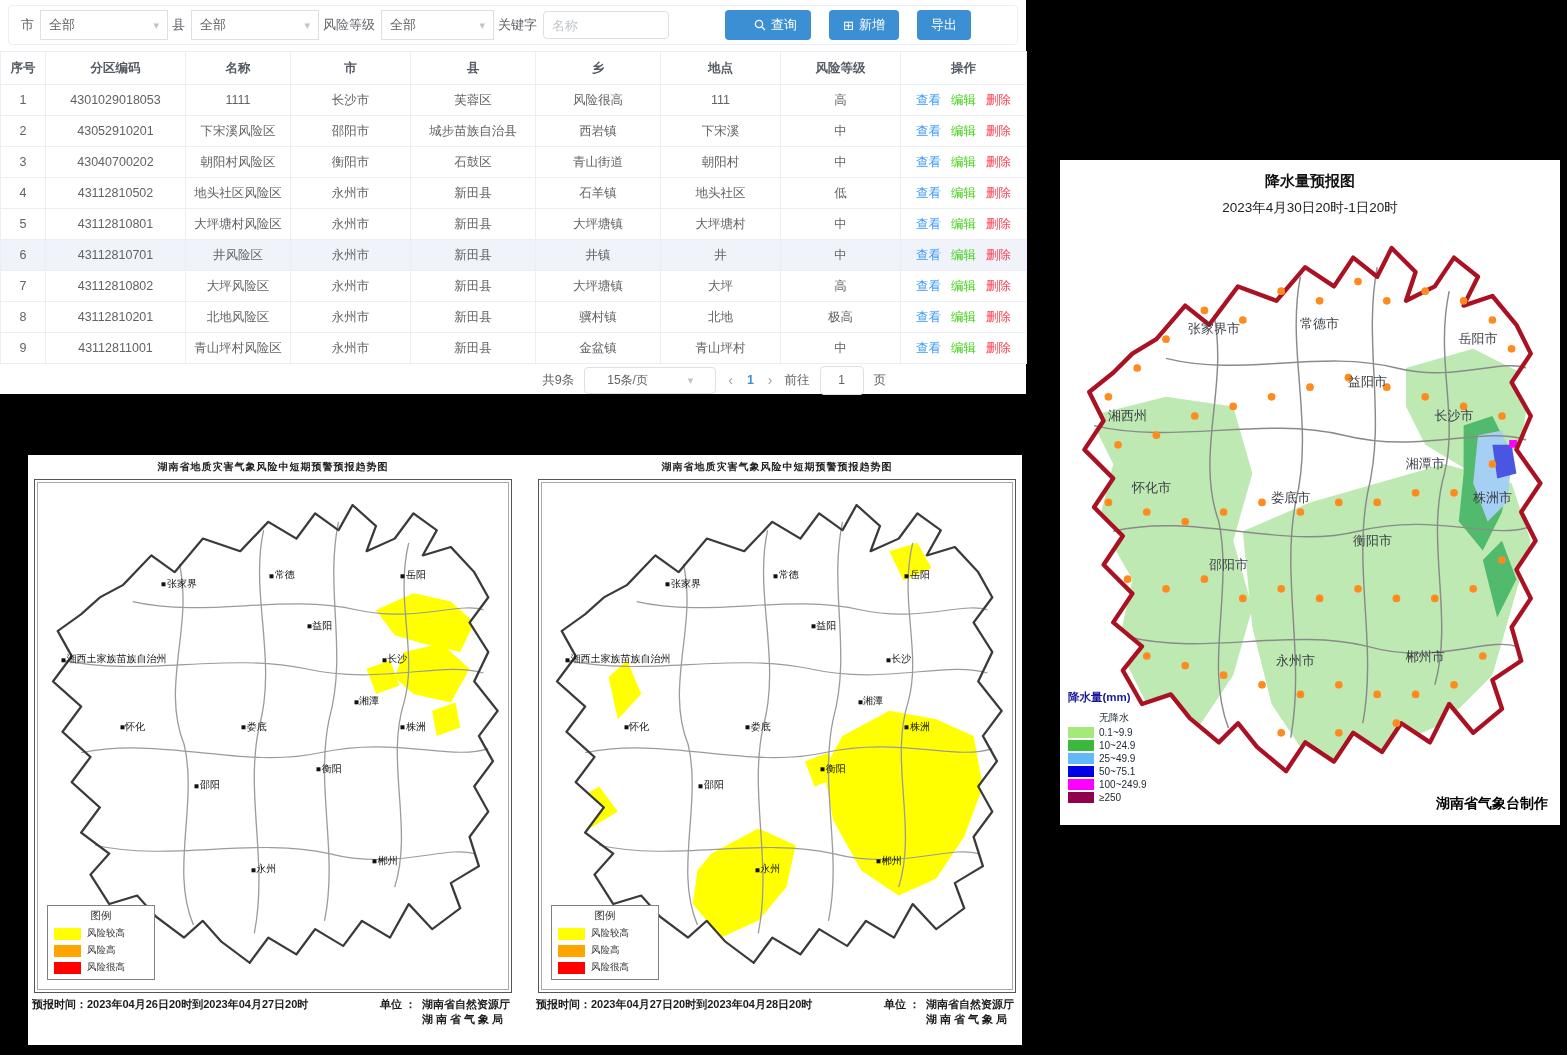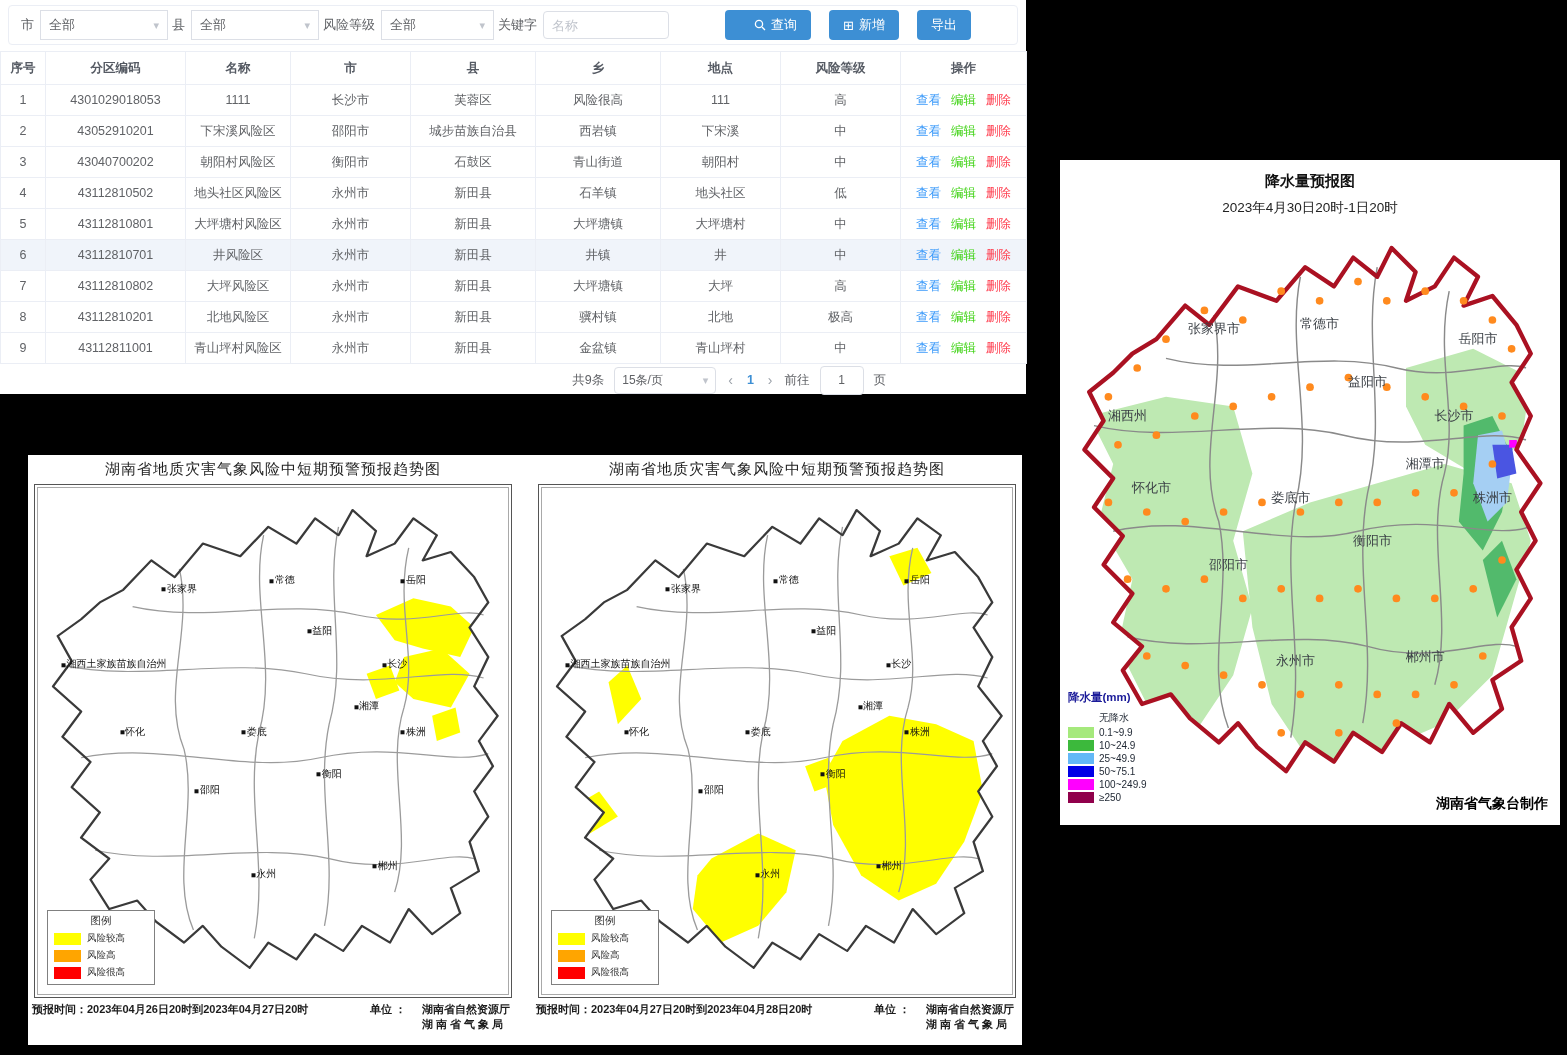--- a/index.html
+++ b/index.html
@@ -29,47 +29,47 @@
   th,td{border:1px solid #ebeef5;text-align:center;font-size:12.5px;color:#606266;
         height:30px;padding:0 3px;white-space:nowrap;overflow:hidden;}
   thead th{height:32px;font-weight:bold;color:#555a63;background:#fff;}
   tr.hover-row td{background:#f0f4fa;}
   .ops a{cursor:pointer;margin:0 5px;text-decoration:none;font-size:12.5px;}
   .op-view{color:#3d9bfa}.op-edit{color:#3fd314}.op-delete{color:#ff4152}
 
   .pagination{display:flex;align-items:center;justify-content:flex-end;height:32px;
               padding-right:140px;font-size:12.5px;color:#606266;gap:10px;}
   .pg-size{width:86px;height:25px;border:1px solid #dcdfe6;border-radius:4px;display:flex;
-           align-items:center;justify-content:space-between;padding:0 7px;font-size:12px;color:#606266;cursor:pointer;}
+           align-items:center;justify-content:space-between;padding:0 22px;font-size:12px;color:#606266;cursor:pointer;}
   .pg-arrow{color:#9aa0a8;font-size:14px;cursor:pointer;padding:0 2px;}
   .pg-cur{color:#3d8fd4;font-weight:bold;cursor:pointer;padding:0 2px;}
   .pg-goto{width:38px;height:25px;border:1px solid #dcdfe6;border-radius:4px;text-align:center;
            font-size:12px;color:#606266;outline:none;font-family:inherit;}
 
   
   .trend-wrap{left:28px;top:455px;width:994px;height:590px;display:flex;gap:14px;}
   .trend-fig{width:490px;position:relative;}
-  .trend-title{text-align:center;font-size:15px;font-weight:normal;color:#222;padding-top:5px;letter-spacing:1px;}
+  .trend-title{text-align:center;font-size:10px;font-weight:bold;color:#222;padding-top:5px;letter-spacing:1px;}
   .trend-box{position:relative;margin:5px 6px 0;height:512px;border:1px solid #555;}
   .trend-inner{position:absolute;inset:2px;border:1px solid #a9a9a9;}
   .map-stage{position:absolute;inset:4px;}
   .map-stage svg{width:100%;height:100%;display:block;}
   .labels{position:absolute;inset:0;pointer-events:none;}
   .map-label{position:absolute;transform:translate(-50%,-55%);font-size:10px;color:#111;white-space:nowrap;}
   .map-label .sq{display:inline-block;width:4px;height:4px;background:#111;margin-right:1px;vertical-align:middle;}
   .p-label{font-size:13px;color:#3a3f45;}
   .t-legend{position:absolute;left:12px;bottom:12px;width:94px;background:#fff;border:1px solid #808080;
             padding:3px 6px 5px;z-index:3;}
   .t-legend .lg-title{text-align:center;font-size:10.5px;color:#333;margin-bottom:2px;}
   .legend-row{display:flex;align-items:center;margin-top:4px;}
   .legend-row .swatch{width:27px;height:12px;flex:none;margin-right:6px;}
   .legend-row .legend-label{font-size:9.5px;color:#333;white-space:nowrap;}
   .trend-footer{display:flex;justify-content:space-between;align-items:flex-start;
                 padding:4px 8px 0 4px;font-size:11px;font-weight:bold;color:#1c1c1c;}
-  .unit-block{display:flex;gap:16px;}
+  .unit-block{display:flex;gap:6px;}
   .unit-lines{line-height:1.35;}
   .unit-lines .l2{letter-spacing:3px;}
 
   
   .precip-panel{left:1060px;top:160px;width:500px;height:665px;}
   .p-title{text-align:center;font-size:15px;font-weight:bold;color:#111;padding-top:12px;}
   .p-sub{text-align:center;font-size:13.5px;color:#222;margin-top:8px;}
   .p-stage{position:absolute;left:10px;top:64px;width:480px;height:578px;}
   .p-legend{position:absolute;left:8px;bottom:22px;z-index:4;background:transparent;}
   .p-legend .lg-title{font-size:11.5px;font-weight:bold;color:#1a1a99;margin-bottom:6px;}

